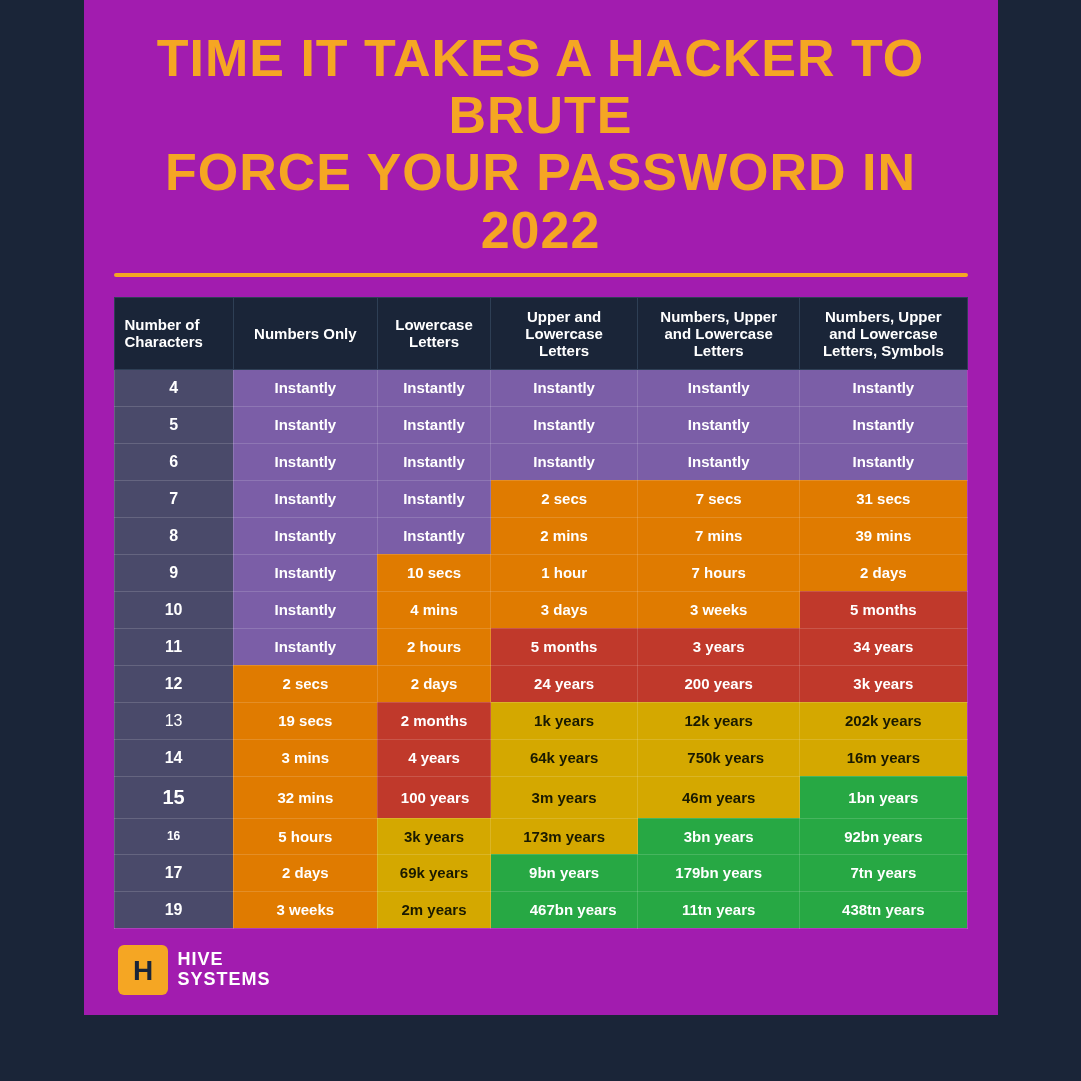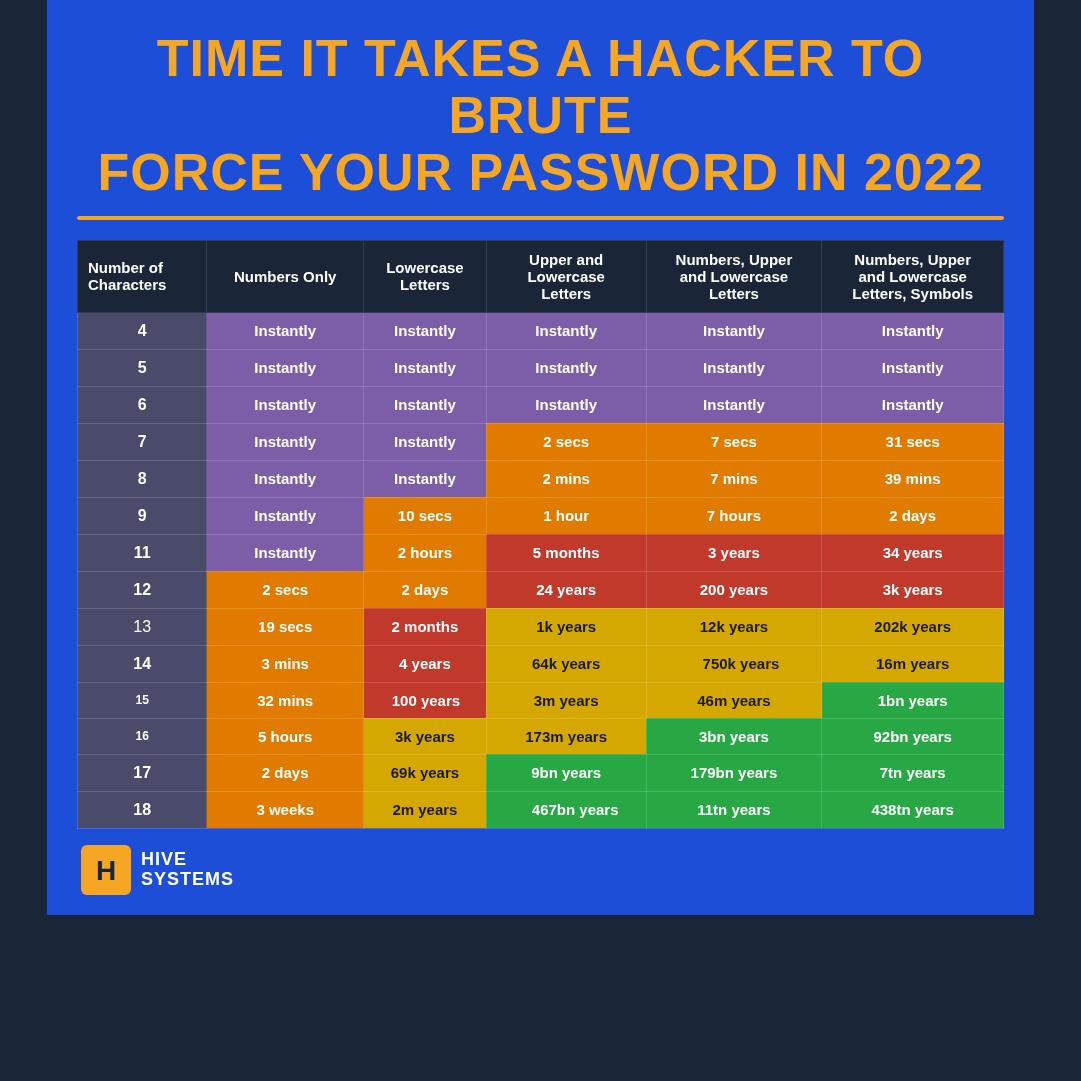--- a/index.html
+++ b/index.html
@@ -6,22 +6,22 @@
     body {
       background: #1a2538;
       font-family: 'Arial', sans-serif;
       width: 1081px;
       min-height: 1081px;
       display: flex;
       flex-direction: column;
       align-items: center;
     }
     .container {
-      width: 987px;
-      background: #1d4ed8;
+      width: 914px;
+      background: #a21caf;
       padding: 30px 30px 20px 30px;
     }
     .title {
       text-align: center;
       color: white;
       font-size: 52px;
       font-weight: 900;
       text-transform: uppercase;
       line-height: 1.1;
       margin-bottom: 8px;
@@ -175,20 +175,28 @@
           </tr>
           <tr>
             <td style="background: rgb(74, 74, 106); font-weight: 700; font-size: 16px;">9</td>
             <td style="background: rgb(123, 94, 167); color: white;">Instantly</td>
             <td style="background: rgb(224, 123, 0); color: white;">10 secs</td>
             <td style="background: rgb(224, 123, 0); color: white;">1 hour</td>
             <td style="background: rgb(224, 123, 0); color: white;">7 hours</td>
             <td style="background: rgb(224, 123, 0); color: white;">2 days</td>
           </tr>
           <tr>
+            <td style="background: rgb(74, 74, 106); font-weight: 700; font-size: 16px;">10</td>
+            <td style="background: rgb(123, 94, 167); color: white;">Instantly</td>
+            <td style="background: rgb(224, 123, 0); color: white;">4 mins</td>
+            <td style="background: rgb(224, 123, 0); color: white;">3 days</td>
+            <td style="background: rgb(224, 123, 0); color: white;">3 weeks</td>
+            <td style="background: rgb(192, 57, 43); color: white;">5 months</td>
+          </tr>
+          <tr>
             <td style="background: rgb(74, 74, 106); font-weight: 700; font-size: 16px;">11</td>
             <td style="background: rgb(123, 94, 167); color: white;">Instantly</td>
             <td style="background: rgb(224, 123, 0); color: white;">2 hours</td>
             <td style="background: rgb(192, 57, 43); color: white;">5 months</td>
             <td style="background: rgb(192, 57, 43); color: white;">3 years</td>
             <td style="background: rgb(192, 57, 43); color: white; margin-left: 33px;">34 years</td>
           </tr>
           <tr>
             <td style="background: rgb(74, 74, 106); font-weight: 700; font-size: 16px;">12</td>
             <td style="background: rgb(224, 123, 0); color: white;">2 secs</td>
@@ -207,21 +215,21 @@
           </tr>
           <tr>
             <td style="background: rgb(74, 74, 106); font-weight: 700; font-size: 16px;">14</td>
             <td style="background: rgb(224, 123, 0); color: white;">3 mins</td>
             <td style="background: rgb(192, 57, 43); color: white;">4 years</td>
             <td style="background: rgb(212, 168, 0); color: rgb(26, 26, 0);">64k years</td>
             <td style="background: rgb(212, 168, 0); color: rgb(26, 26, 0); padding-left: 20px;">750k years</td>
             <td style="background: rgb(212, 168, 0); color: rgb(26, 26, 0);">16m years</td>
           </tr>
           <tr>
-            <td style="background: rgb(74, 74, 106); font-weight: 700; font-size: 12px;">15</td>
+            <td style="background: rgb(74, 74, 106); font-weight: 700; font-size: 20px;">15</td>
             <td style="background: rgb(224, 123, 0); color: white;">32 mins</td>
             <td style="background: rgb(192, 57, 43); color: white; padding-left: 8px;">100 years</td>
             <td style="background: rgb(212, 168, 0); color: rgb(26, 26, 0);">3m years</td>
             <td style="background: rgb(212, 168, 0); color: rgb(26, 26, 0);">46m years</td>
             <td style="background: rgb(39, 168, 68); color: white;">1bn years</td>
           </tr>
           <tr>
             <td style="background: rgb(74, 74, 106); font-weight: 700; font-size: 12px;">16</td>
             <td style="background: rgb(224, 123, 0); color: white;">5 hours</td>
             <td style="background: rgb(212, 168, 0); color: rgb(26, 26, 0);">3k years</td>
@@ -231,21 +239,21 @@
           </tr>
           <tr>
             <td style="background: rgb(74, 74, 106); font-weight: 700; font-size: 16px;">17</td>
             <td style="background: rgb(224, 123, 0); color: white;">2 days</td>
             <td style="background: rgb(212, 168, 0); color: rgb(26, 26, 0);">69k years</td>
             <td style="background: rgb(39, 168, 68); color: white;">9bn years</td>
             <td style="background: rgb(39, 168, 68); color: white;">179bn years</td>
             <td style="background: rgb(39, 168, 68); color: white;">7tn years</td>
           </tr>
           <tr>
-            <td style="background: rgb(74, 74, 106); font-weight: 700; font-size: 16px;">18</td>
+            <td style="background: rgb(74, 74, 106); font-weight: 700; font-size: 16px;">19</td>
             <td style="background: rgb(224, 123, 0); color: white;">3 weeks</td>
             <td style="background: rgb(212, 168, 0); color: rgb(26, 26, 0);">2m years</td>
             <td style="background: rgb(39, 168, 68); color: white; padding-left: 24px;">467bn years</td>
             <td style="background: rgb(39, 168, 68); color: white;">11tn years</td>
             <td style="background: rgb(39, 168, 68); color: white;">438tn years</td>
           </tr>
         </tbody>
     </table>
   </div>
 

